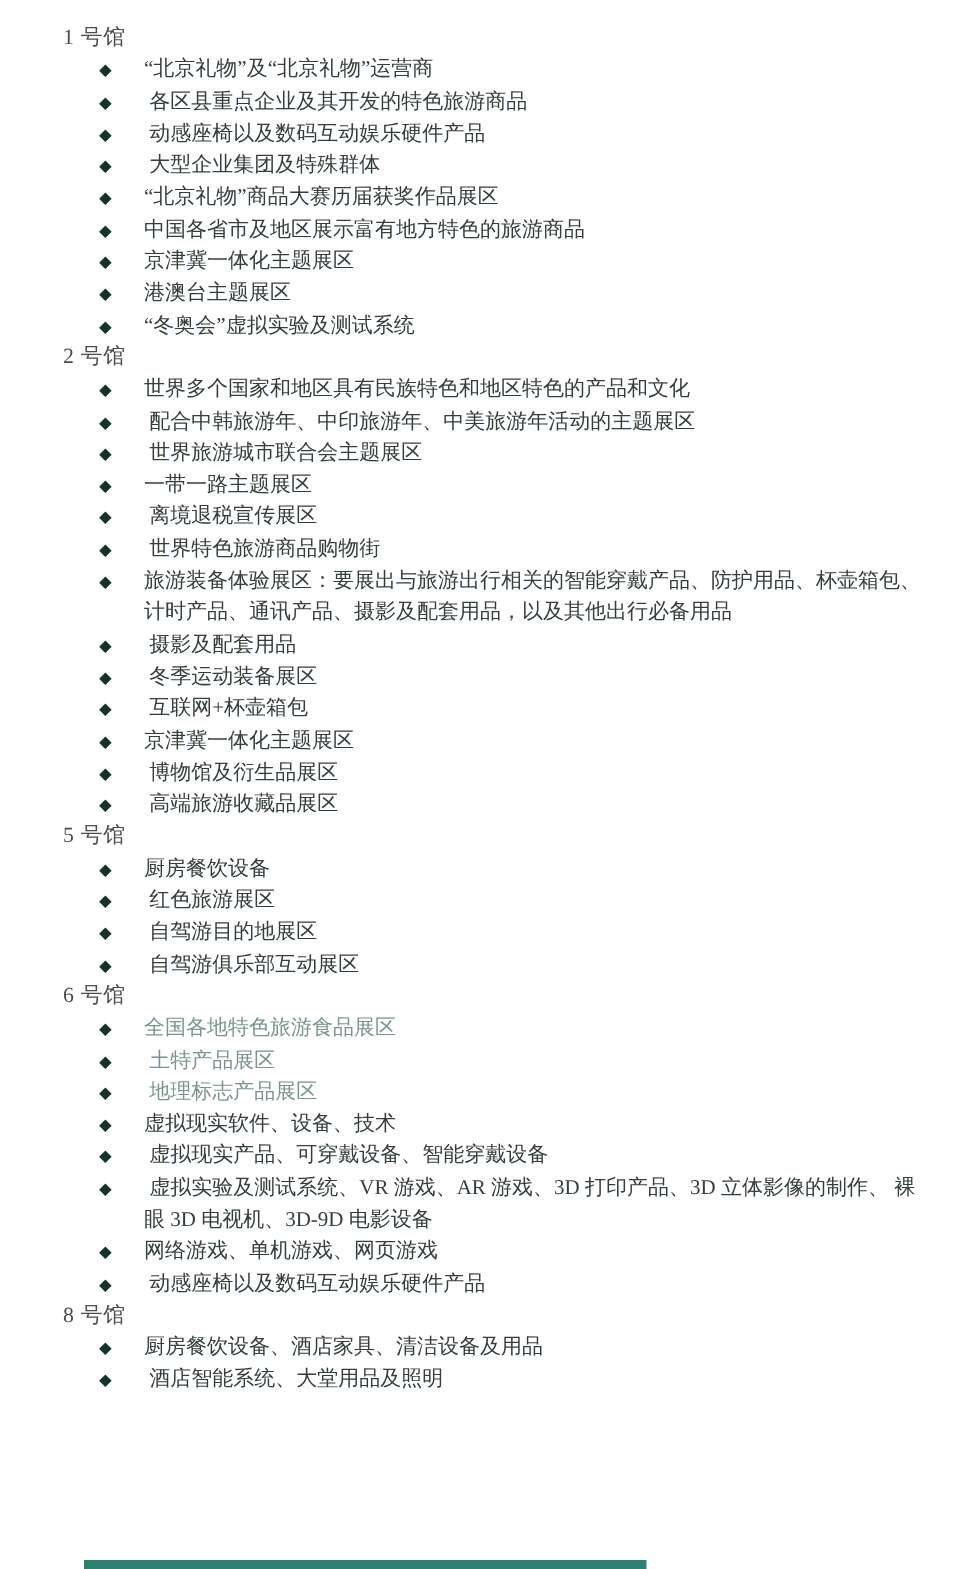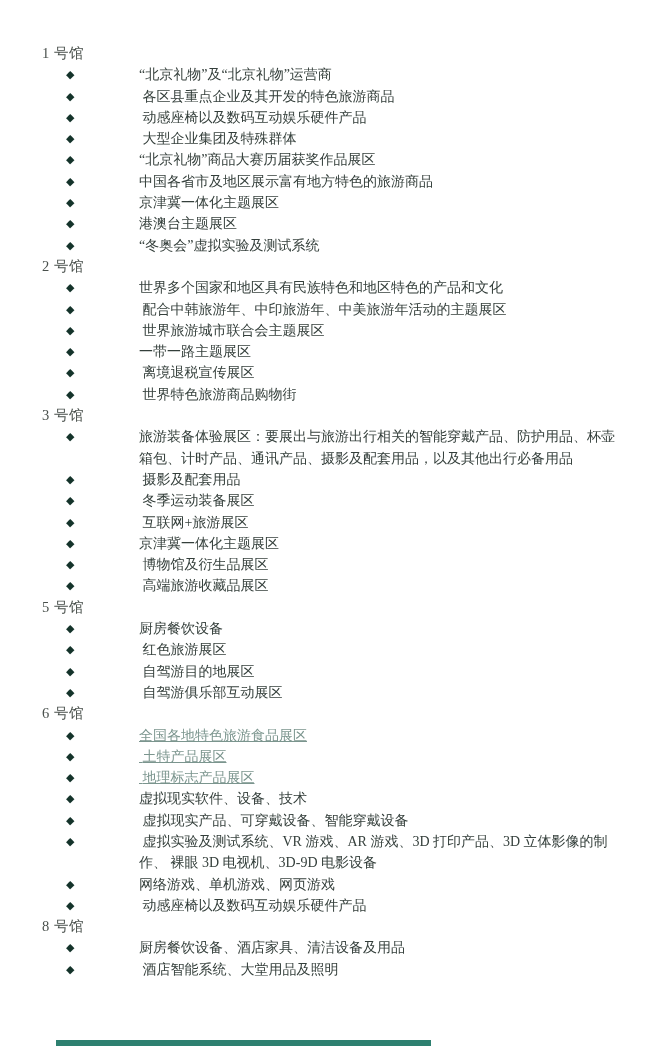--- a/index.html
+++ b/index.html
@@ -9,21 +9,21 @@
   body {
     width: 645px;
     height: 1046px;
     position: relative;
     background: var(--page-bg, #ffffff);
     font-family: "Liberation Serif", "DejaVu Serif", serif;
     overflow: hidden;
   }
   .doc {
     position: absolute;
-    top: 43px;
+    top: 15px;
     left: 42px;
     width: 581px;
   }
   .hall-heading {
     font-size: 14.5px;
     line-height: 21.3px;
     color: var(--heading, #49504c);
     letter-spacing: 0.5px;
   }
   .item-row {
@@ -39,25 +39,23 @@
     color: var(--bullet, #14332a);
     font-family: "DejaVu Sans", sans-serif;
   }
   .item-text {
     flex: 1 1 auto;
     font-size: 14px;
     line-height: 21.3px;
     color: var(--text, #343f3b);
     white-space: pre-wrap;
     word-break: break-all;
-    margin-left: 43px;
   }
   .item-text.muted {
     color: var(--muted-text, #7b958e);
-    text-decoration: underline;
   }
   .accent-bar {
     position: absolute;
     left: 56px;
     bottom: 0;
     width: 375px;
     height: 6px;
     background: var(--accent-bar, #2e8070);
   }
 </style>
@@ -125,36 +123,35 @@
       <div class="item-row">
         <span class="bullet">◆</span>
         <span class="item-text"> 离境退税宣传展区</span>
       </div>
       <div class="item-row">
         <span class="bullet">◆</span>
         <span class="item-text"> 世界特色旅游商品购物街</span>
       </div>
     </div>
     <div>
-      <div class="hall-heading">3 号馆</div>
       <div class="item-row">
         <span class="bullet">◆</span>
         <span class="item-text">旅游装备体验展区：要展出与旅游出行相关的智能穿戴产品、防护用品、杯壶箱包、计时产品、通讯产品、摄影及配套用品，以及其他出行必备用品</span>
       </div>
       <div class="item-row">
         <span class="bullet">◆</span>
         <span class="item-text"> 摄影及配套用品</span>
       </div>
       <div class="item-row">
         <span class="bullet">◆</span>
         <span class="item-text"> 冬季运动装备展区</span>
       </div>
       <div class="item-row">
         <span class="bullet">◆</span>
-        <span class="item-text"> 互联网+旅游展区</span>
+        <span class="item-text"> 互联网+杯壶箱包</span>
       </div>
     </div>
     <div>
       <div class="item-row">
         <span class="bullet">◆</span>
         <span class="item-text">京津冀一体化主题展区</span>
       </div>
       <div class="item-row">
         <span class="bullet">◆</span>
         <span class="item-text"> 博物馆及衍生品展区</span>

